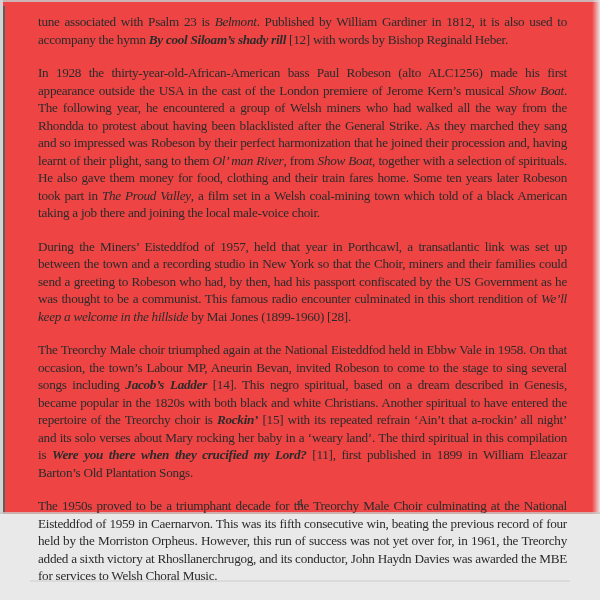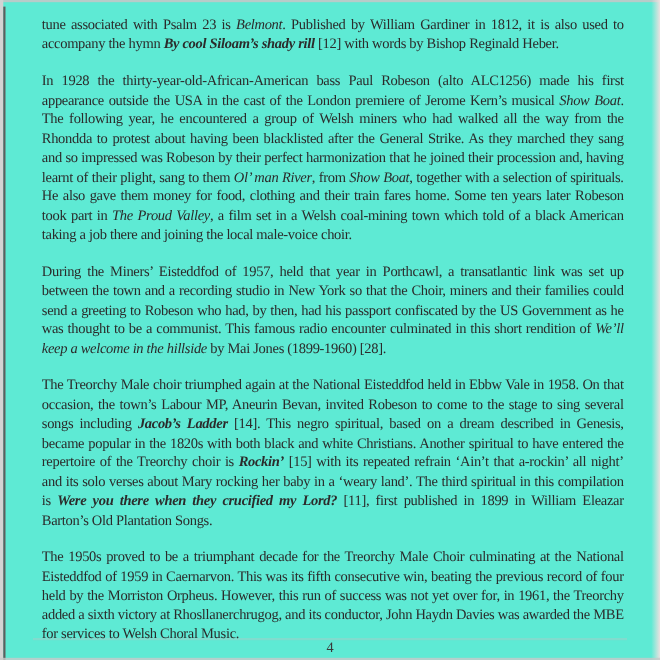--- a/index.html
+++ b/index.html
@@ -6,22 +6,22 @@
     margin: 0;
     padding: 0;
     width: 600px;
     height: 600px;
     overflow: hidden;
     background: #e9e9e9;
   }
   .scan-page {
     position: relative;
     width: 600px;
-    height: 600px;
-    background: #5eead4;
+    height: 514px;
+    background: #ef4444;
     font-family: "Liberation Serif", "DejaVu Serif", serif;
     color: #2b2b2b;
   }
   
   .edge-top {
     position: absolute; top: 0; left: 0; right: 0; height: 2px;
     background: #c7c7c7; opacity: 0.85;
   }
   .edge-left-outer {
     position: absolute; left: 0; top: 0; bottom: 0; width: 3px;

